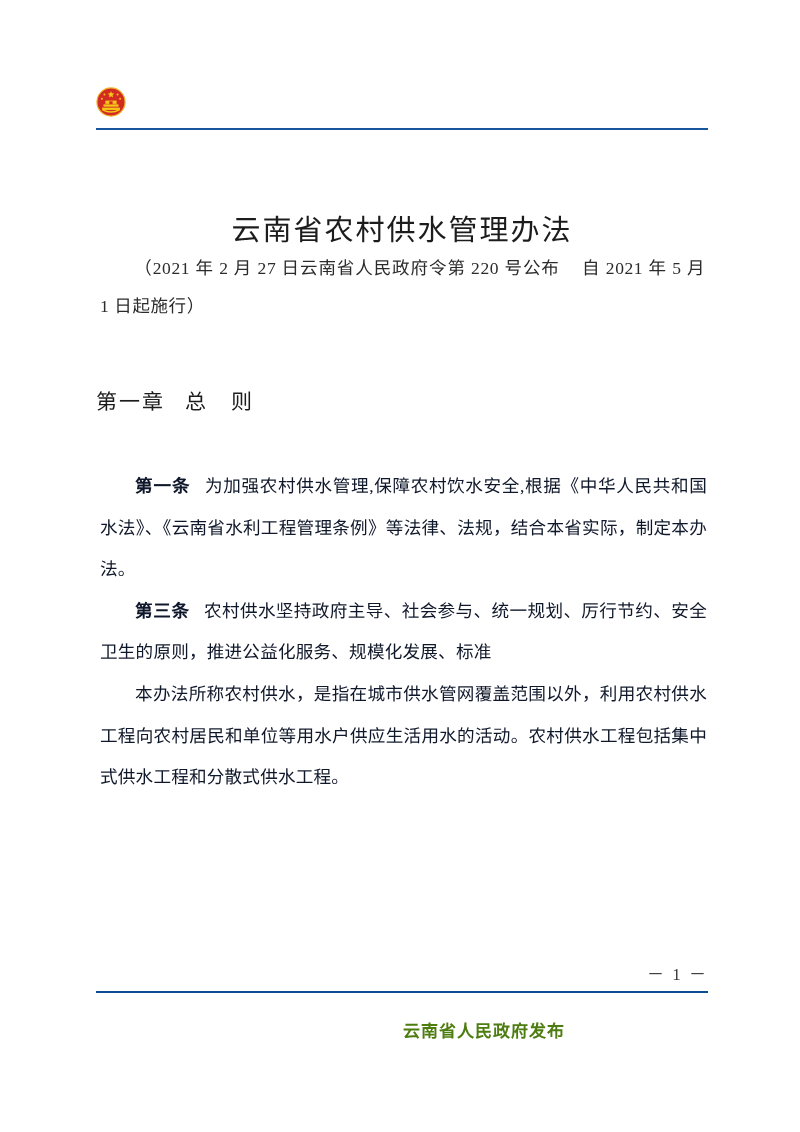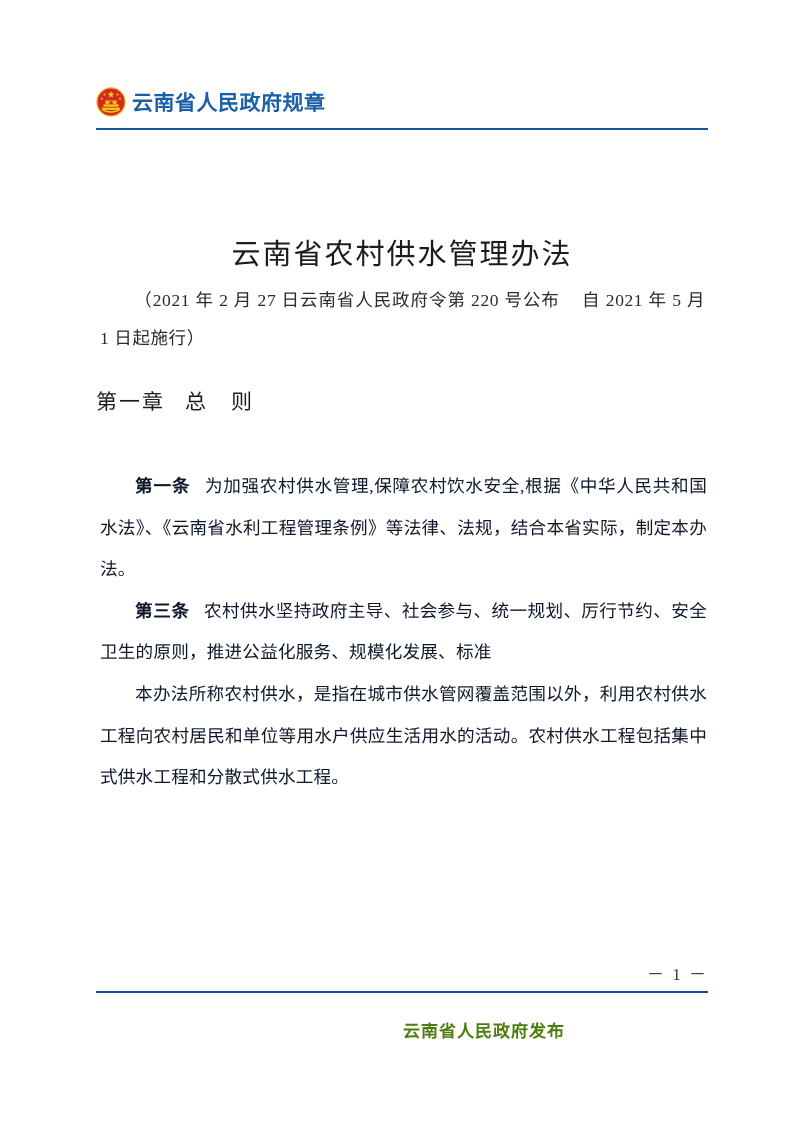--- a/index.html
+++ b/index.html
@@ -66,27 +66,26 @@
     left: 96px;
     top: 212px;
     width: 612px;
     text-align: center;
     font-family: "Liberation Serif", "DejaVu Serif", serif;
     font-size: 29px;
     font-weight: 400;
     letter-spacing: 2px;
     color: #1c1c1c;
     line-height: 1.3;
-    margin-top: 24px;
   }
 
   .doc-subtitle {
     position: absolute;
     left: 100px;
-    top: 281px;
+    top: 249px;
     width: 605px;
     font-size: 17.5px;
     line-height: 38px;
     color: #2b2b2b;
     letter-spacing: 0.6px;
     text-align: justify;
     text-justify: inter-ideograph;
   }
   .doc-subtitle .indent { display: inline-block; width: 34px; }
   .doc-subtitle .gap { display: inline-block; width: 22px; }
@@ -178,21 +177,20 @@
       <circle cx="18" cy="16" r="2.1" fill="#f5c518"></circle>
       <circle cx="12.5" cy="25" r="2.1" fill="#f5c518"></circle>
       <circle cx="46" cy="16" r="2.1" fill="#f5c518"></circle>
       <circle cx="51.5" cy="25" r="2.1" fill="#f5c518"></circle>
       <rect x="16" y="37" width="32" height="5" fill="#f5c518"></rect>
       <rect x="13" y="44" width="38" height="5" fill="#f5c518"></rect>
       <rect x="20" y="29" width="24" height="7" fill="#f5c518"></rect>
       <rect x="28.5" y="30.5" width="7" height="6" fill="#d22c22"></rect>
       <path d="M14 49 q18 9 36 0" fill="none" stroke="#f5c518" stroke-width="3"></path>
     </svg>
-    <span class="header-title">云南省人民政府规章</span>
   </div>
   <div class="header-rule"></div>
 
   <div class="doc-title">云南省农村供水管理办法</div>
 
   <div class="doc-subtitle"><span class="indent"></span><span>（2021 年 2 月 27 日云南省人民政府令第 220 号公布</span><span class="gap"></span><span>自 2021 年 5 月 1 日起施行）</span></div>
 
   <div class="chapter-heading"><span>第一章</span><span class="sp"></span><span>总　则</span></div>
 
   <div class="body-block">

